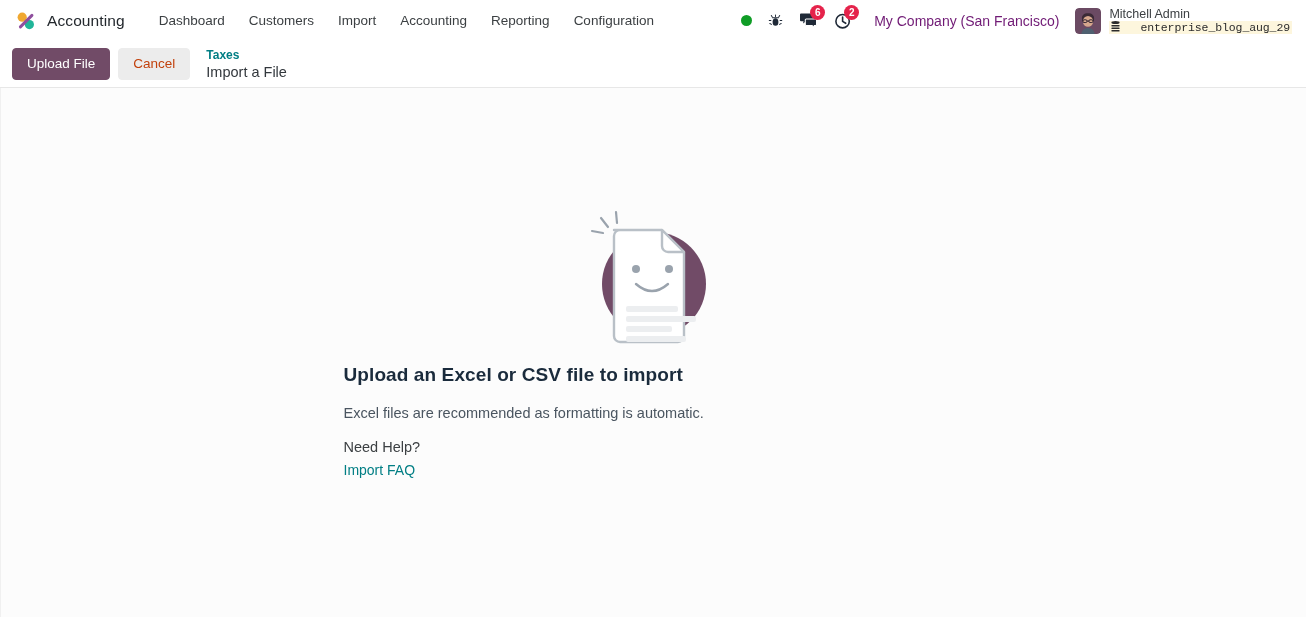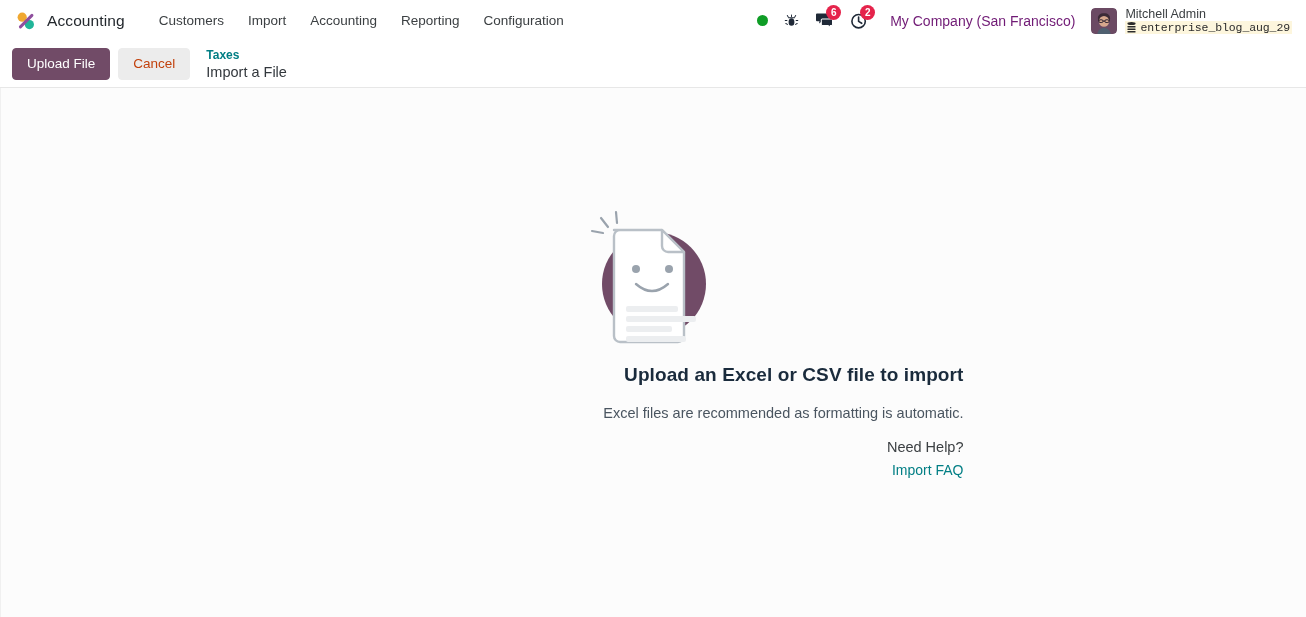--- a/index.html
+++ b/index.html
@@ -139,22 +139,21 @@
   .user-texts { line-height: 1.15; }
 
   .user-name {
     font-size: 12.5px;
     color: #3c4043;
     white-space: nowrap;
   }
 
   .db-line {
     display: flex;
-    align-items: center;
-    gap: 4px;
+    gap: 20px;
     background: #fdf6dd;
     padding: 0 2px;
     width: fit-content;
   }
 
   .db-name {
     font-family: "Liberation Mono", monospace;
     font-size: 11.5px;
     color: #2b2b2b;
     letter-spacing: -.1px;
@@ -221,21 +220,21 @@
     height: 529px;
     background: #fcfcfc;
     border-left: 1px solid #f0f0f0;
     display: flex;
     justify-content: center;
     padding-top: 118px;
   }
 
   .upload-block {
     width: 620px;
-    text-align: right;
+    text-align: left;
   }
 
   .illustration {
     position: relative;
     width: 160px;
     height: 140px;
     margin: 0 auto 18px;
   }
 
   .upload-title {
@@ -276,20 +275,21 @@
       <svg class="icon-svg" width="24" height="24" viewBox="0 0 24 24" aria-hidden="true">
         <circle cx="8.2" cy="8.2" r="4.6" fill="#f0a830"></circle>
         <circle cx="15.4" cy="15.6" r="4.6" fill="#21b599"></circle>
         <rect x="2.4" y="10.7" width="19.3" height="3.0" rx="1.5" fill="#8f4f9e" transform="rotate(-45 12 12)"></rect>
       </svg>
     </span>
     <span class="brand-name">Accounting</span>
   </div>
 
   <div class="nav-items">
+    <span class="nav-item">Dashboard</span>
     <span class="nav-item">Customers</span>
     <span class="nav-item">Import</span>
     <span class="nav-item">Accounting</span>
     <span class="nav-item">Reporting</span>
     <span class="nav-item">Configuration</span>
   </div>
 
   <div class="systray">
 
     <span class="sys-btn">

